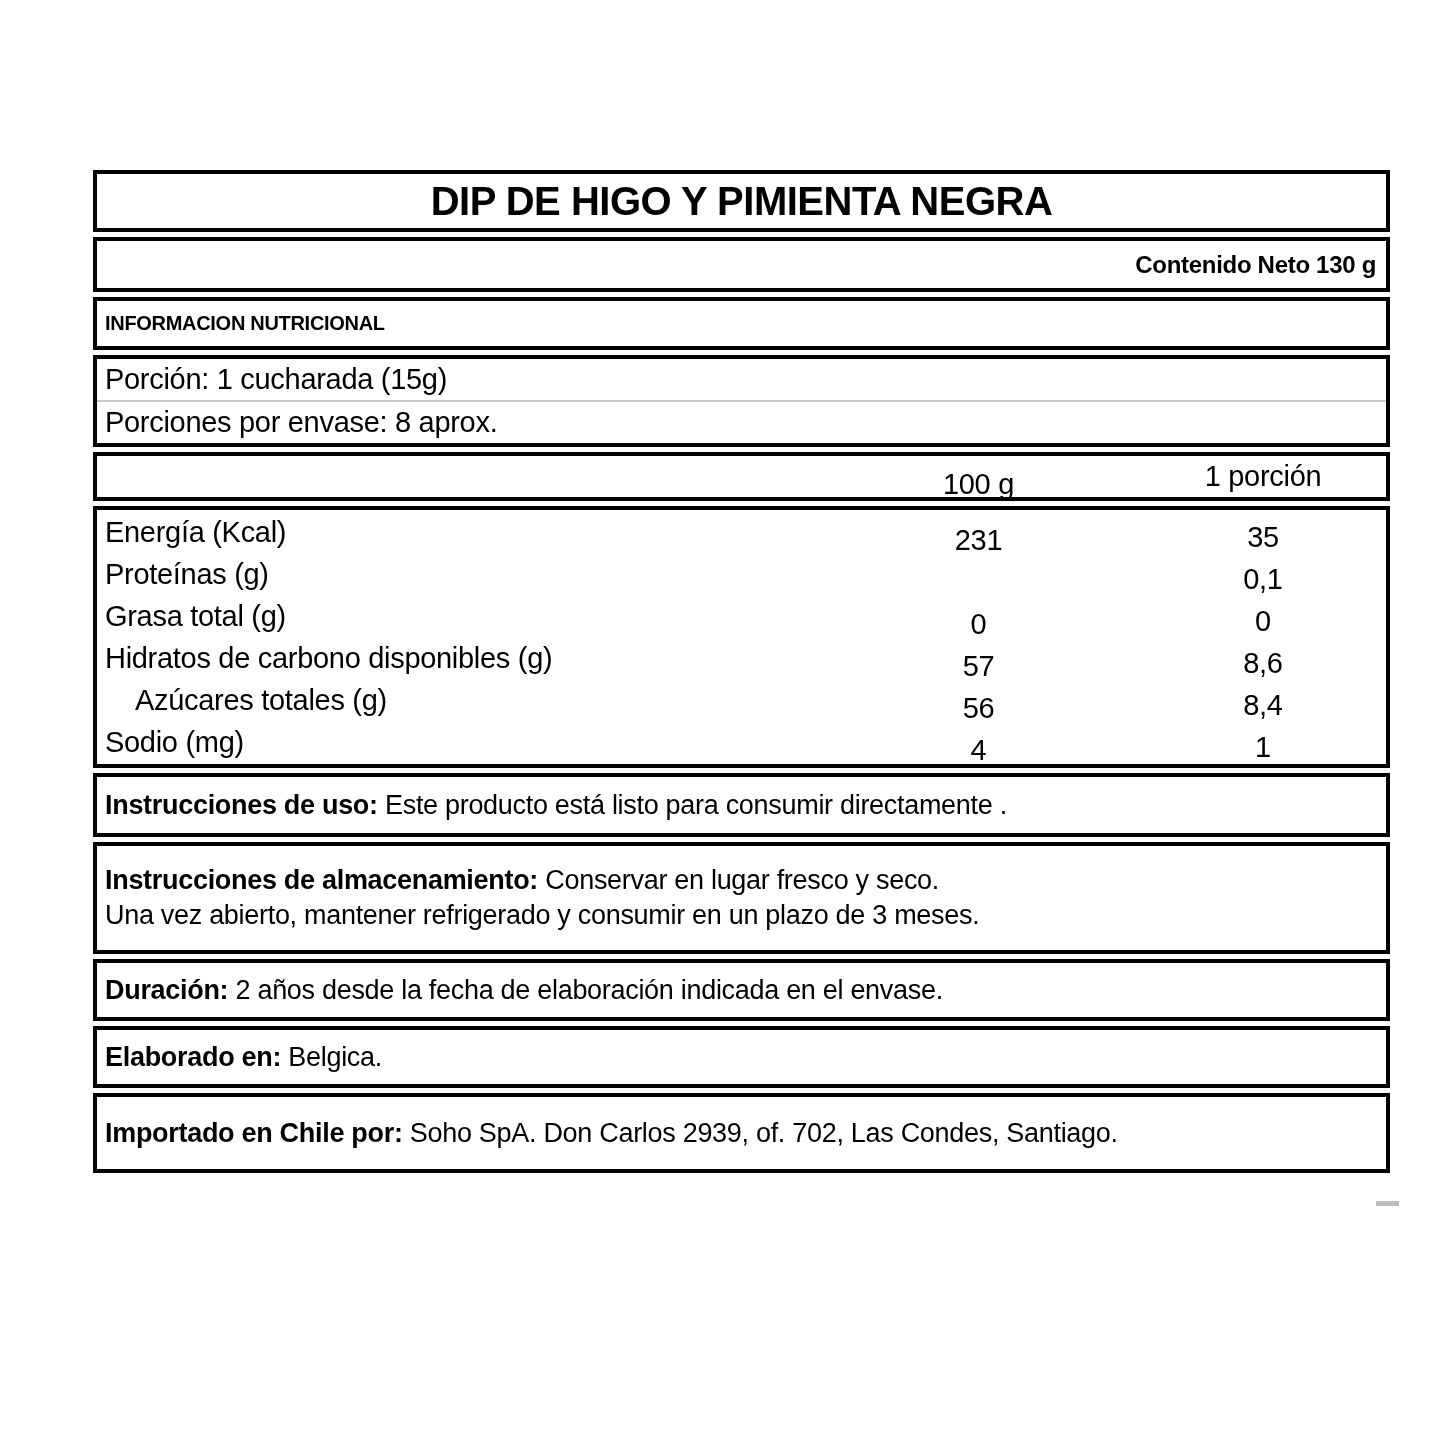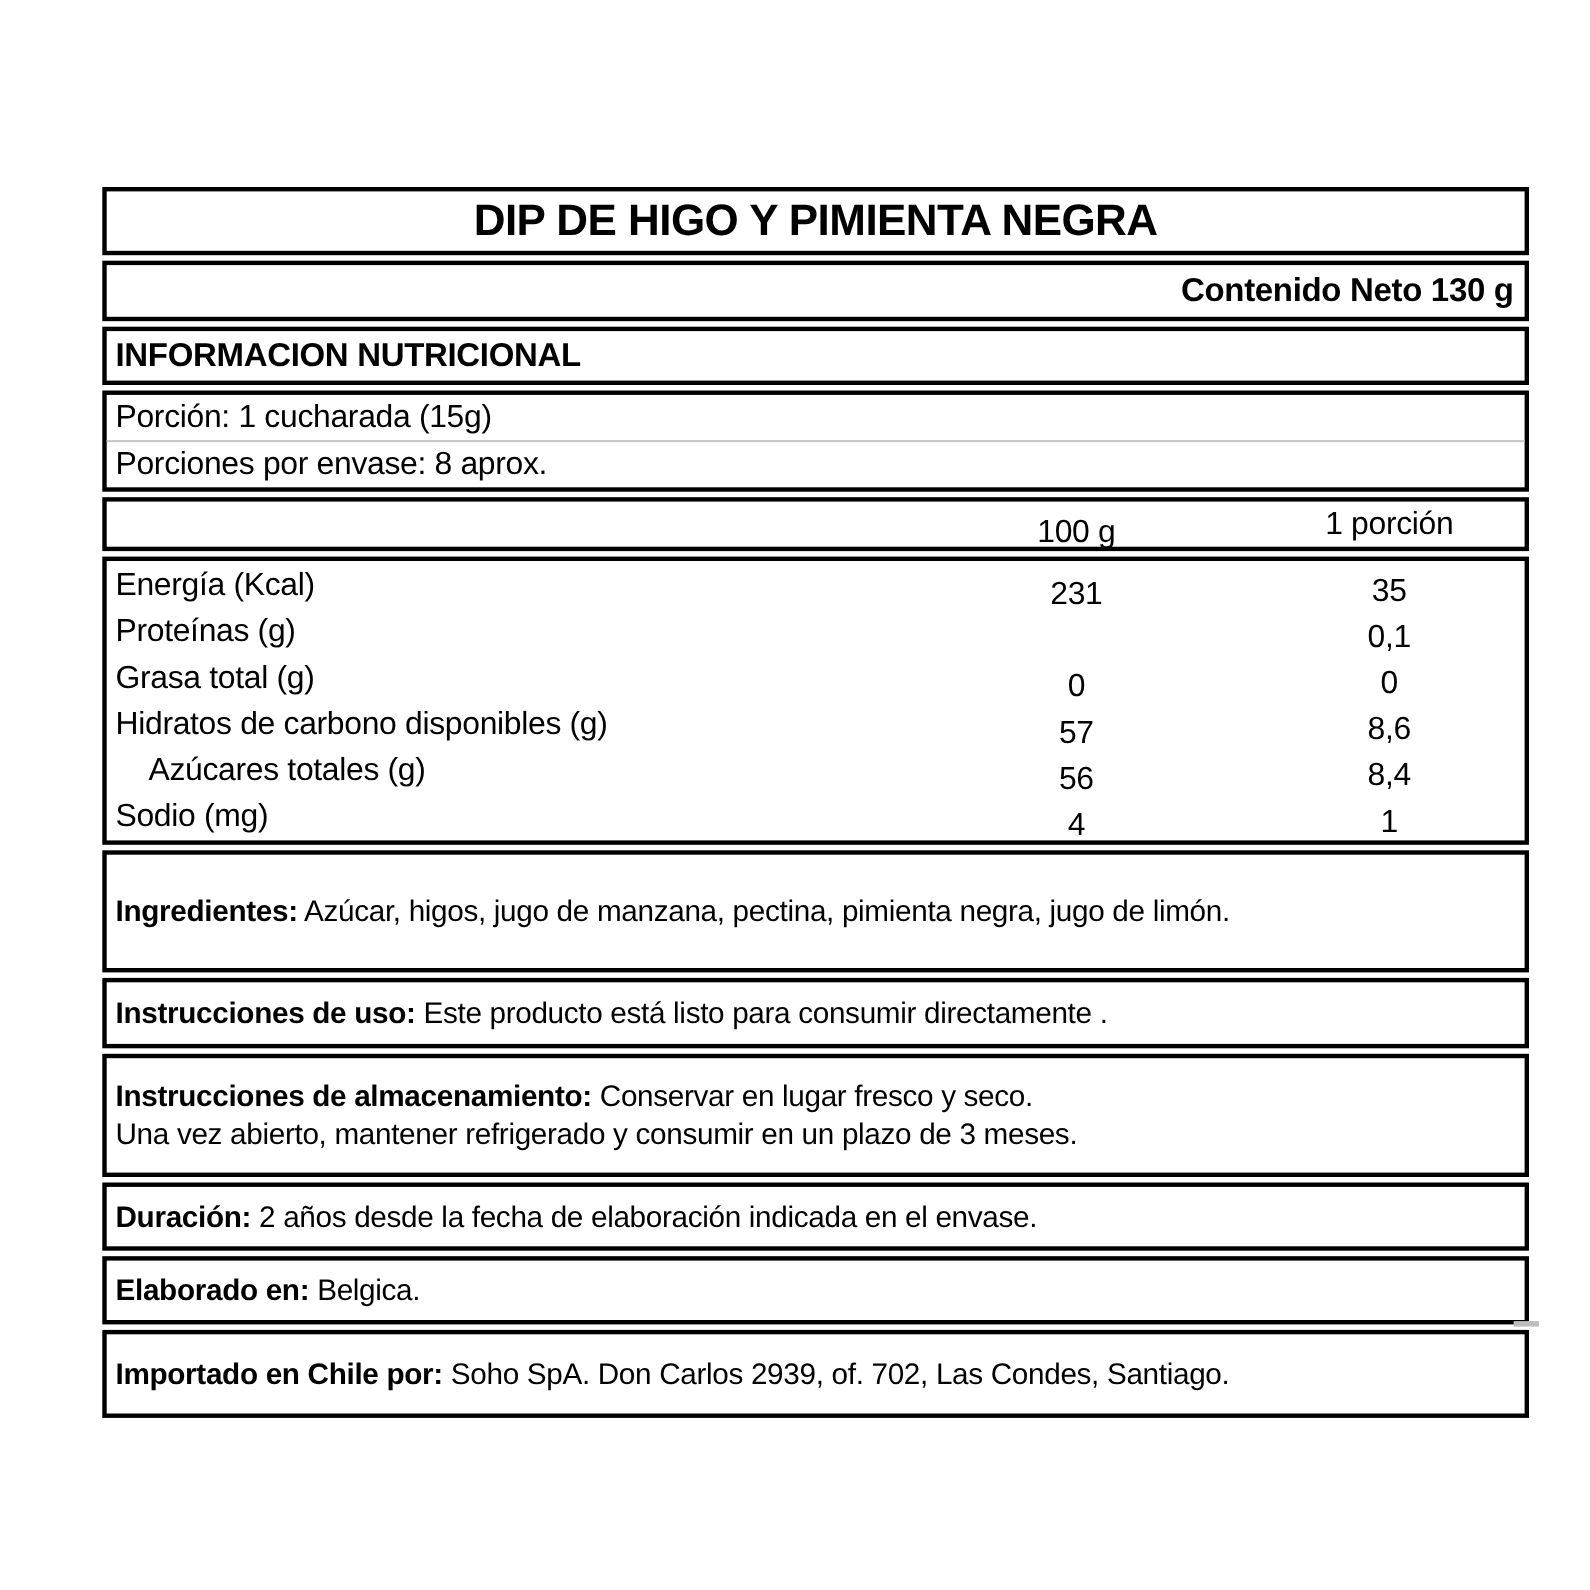--- a/index.html
+++ b/index.html
@@ -20,24 +20,24 @@
     width: 100%;
     display: flex;
     align-items: center;
     letter-spacing: -0.3px;
   }
 
   .title-box { height: 62px; justify-content: center; }
   .title-box span { font-size: 40px; font-weight: bold; letter-spacing: -0.5px; }
 
   .net-box { height: 55px; justify-content: flex-end; padding-right: 10px; }
-  .net-box span { font-size: 30px; font-weight: bold; }
+  .net-box span { font-size: 24px; font-weight: bold; }
 
   .info-box { height: 53px; padding-left: 8px; }
-  .info-box span { font-size: 30px; font-weight: bold; }
+  .info-box span { font-size: 20px; font-weight: bold; }
 
   .serving-box { height: 92px; flex-direction: column; align-items: stretch; justify-content: space-between; }
   .serving-row { height: 41px; display: flex; align-items: center; padding-left: 8px; font-size: 29px; }
   .thin-divider { height: 2px; background: #c9c9c9; width: 100%; }
 
   .cols { display: flex; align-items: center; width: 100%; }
   .col-label { flex: 1 1 auto; padding-left: 8px; }
   .col-100g  { width: 323px; text-align: center; flex: 0 0 auto; margin-top: 16px; }
   .col-porc  { width: 246px; text-align: center; flex: 0 0 auto; }
 
@@ -118,23 +118,20 @@
         <div class="col-100g">56</div>
         <div class="col-porc">8,4</div>
       </div>
       <div class="nrow">
         <div class="col-label">Sodio (mg)</div>
         <div class="col-100g">4</div>
         <div class="col-porc">1</div>
       </div>
     </div>
 
-    <div class="box section sec-ingredients">
-      <div><span class="b">Ingredientes:</span><span> Azúcar, higos, jugo de manzana, pectina, pimienta negra, jugo de limón.</span></div>
-    </div>
 
     <div class="box section sec-usage">
       <div><span class="b">Instrucciones de uso:</span><span> Este producto está listo para consumir directamente .</span></div>
     </div>
 
     <div class="box section sec-storage">
       <div><span class="b">Instrucciones de almacenamiento:</span><span> Conservar en lugar fresco y seco.</span></div>
       <div>Una vez abierto, mantener refrigerado y consumir en un plazo de 3 meses.</div>
     </div>
 

